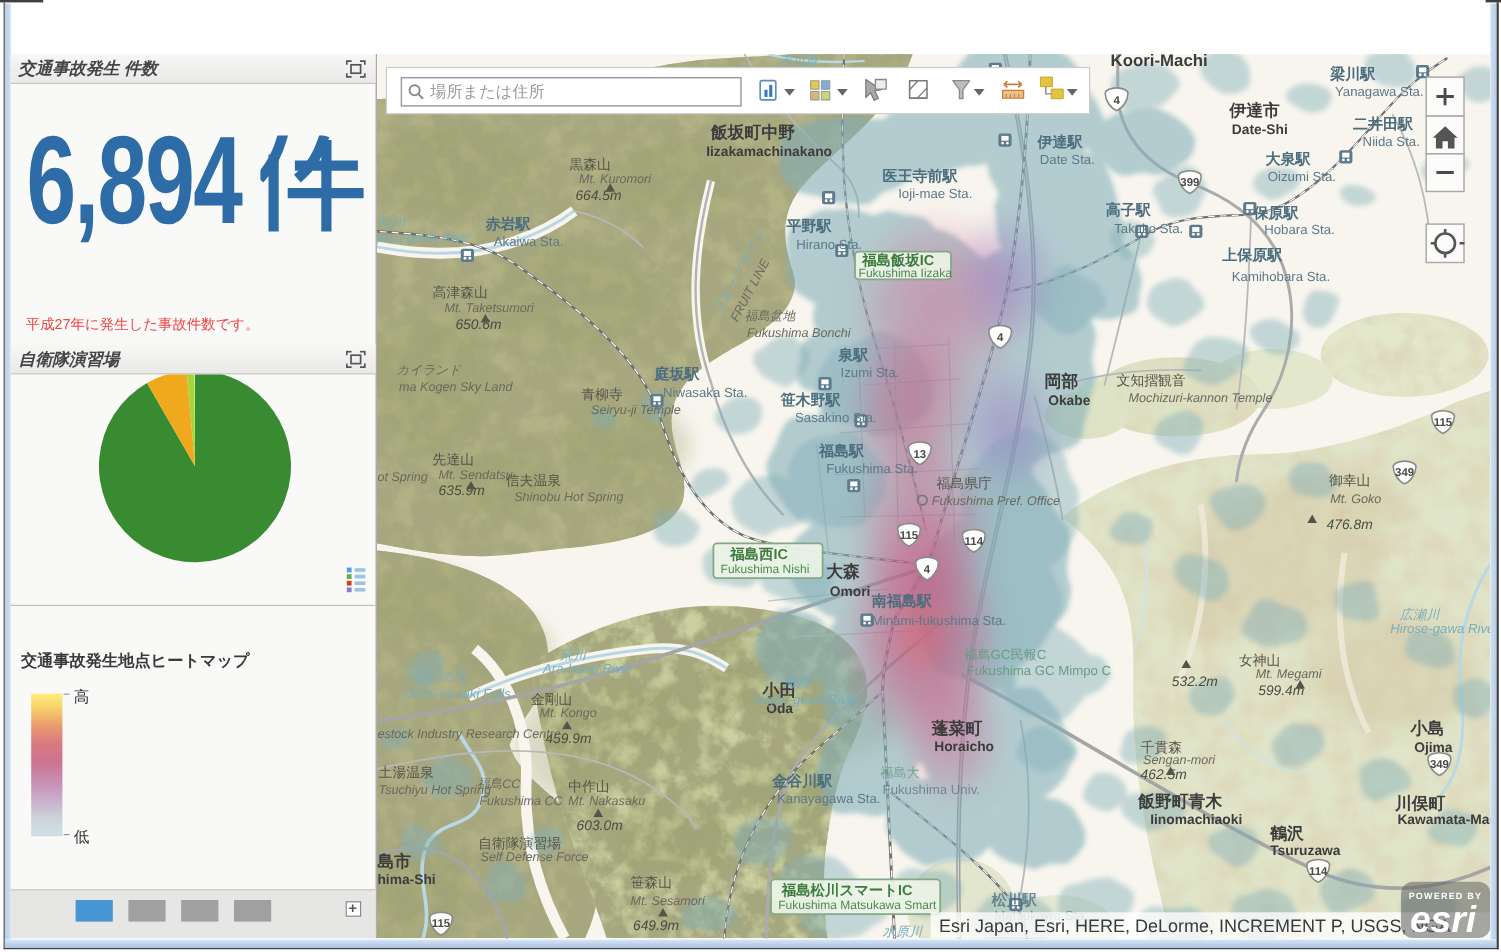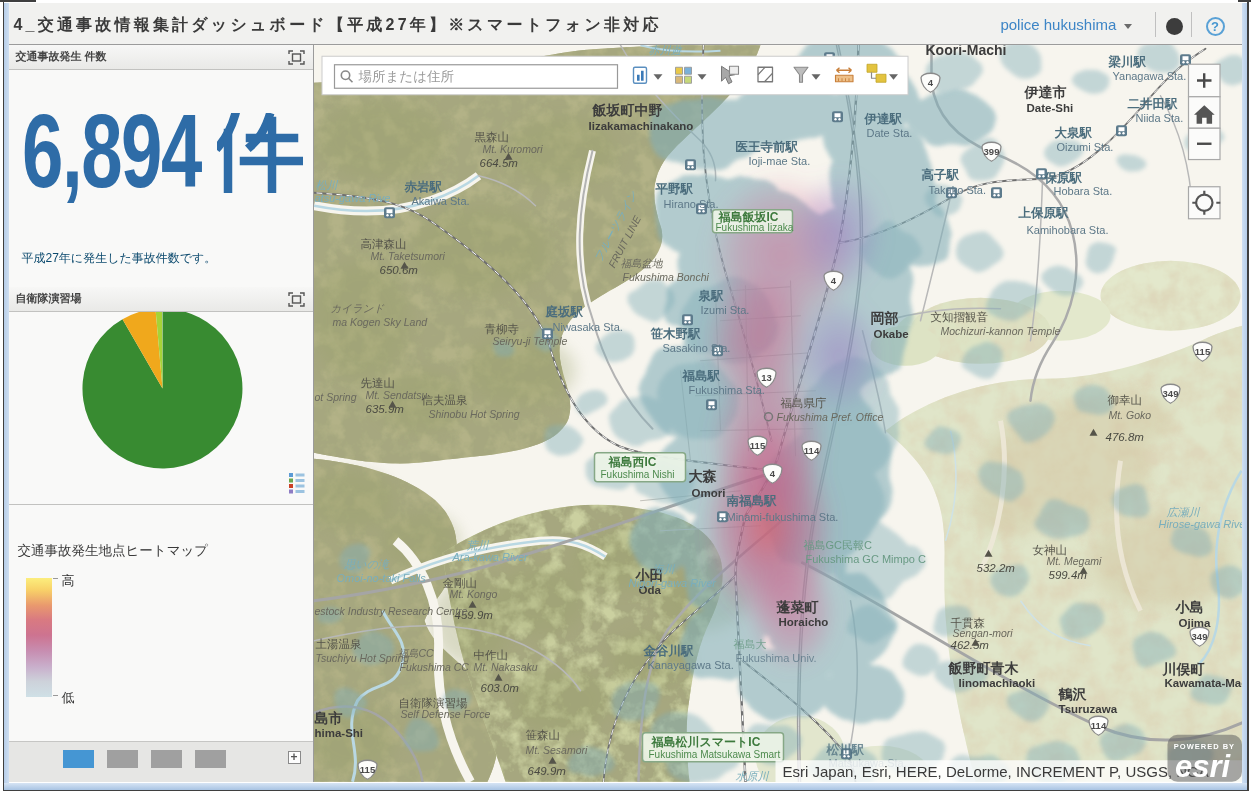--- a/index.html
+++ b/index.html
@@ -6,48 +6,40 @@
 .abs{position:absolute;}
 #header{left:8.5px;top:3px;width:1233px;height:40.5px;background:#f1f1ef;border-bottom:1.5px solid #9b9b9b;}
 #htitle{left:5px;top:12px;font-size:16px;font-weight:bold;color:#3a3a3a;letter-spacing:3.2px;}
 #huser{right:110px;top:13px;font-size:15px;color:#3d85c6;}
 #hsep1{right:86px;top:9px;width:1px;height:25px;background:#c0c0c0;}
 #hsep2{right:50px;top:9px;width:1px;height:25px;background:#c0c0c0;}
 #hcircle{right:59px;top:15px;width:17px;height:17px;border-radius:50%;background:#3c3c3c;}
 #hhelp{right:17px;top:14px;width:15px;height:15px;border-radius:50%;border:2px solid #59a1d6;color:#4596d0;font-size:13px;font-weight:bold;text-align:center;line-height:15px;}
 #sidebar{left:8.5px;top:44.5px;width:304px;height:737px;background:#f9f9f8;border-right:1px solid #9b9b9b;}
 .phead{left:0;width:100%;height:24.5px;background:linear-gradient(#f7f7f6,#e9e9e7);border-bottom:1px solid #c2c2c0;}
-.ptitle{position:absolute;left:7px;top:4px;font-size:11px;font-weight:bold;color:#444;}
+.ptitle{position:absolute;left:7px;top:4px;font-size:14px;font-weight:bold;color:#444;font-style:italic;}
 .pexp{position:absolute;right:8px;top:5px;}
 #bignum{left:13px;top:47px;width:290px;font-size:104px;font-weight:bold;color:#2e6ca7;white-space:nowrap;transform:scaleX(0.715);transform-origin:0 0;letter-spacing:-2px;}
-#caption{left:13px;top:205px;font-size:12px;color:#0c4a6e;}
+#caption{left:13px;top:217px;font-size:12px;color:#ef4444;}
 #footerbar{left:0;bottom:0;width:100%;height:39.5px;background:#e6e6e4;border-top:1px solid #c6c6c4;}
 .sq{position:absolute;top:8px;width:31px;height:18px;background:#a0a0a0;}
 #plusbtn{position:absolute;right:12px;top:9px;width:11px;height:11px;background:#fdfdfd;border:1px solid #8a8a8a;color:#555;font-size:12px;line-height:10px;text-align:center;font-weight:bold;}
 .fdark{background:#3f3f3f;}
 </style></head><body>
 <div id="win">
 
   <div class="abs fdark" style="left:2.5px;top:2px;width:1.5px;height:789px"></div>
   <div class="abs" style="left:4px;top:3px;width:4.5px;height:780px;background:linear-gradient(90deg,#b6cde8,#cfdfF2)"></div>
   <div class="abs fdark" style="left:1247px;top:2px;width:1.5px;height:789px"></div>
   <div class="abs" style="left:1242px;top:3px;width:4.5px;height:780px;background:linear-gradient(90deg,#cfdff2,#b6cde8)"></div>
   <div class="abs" style="left:4px;top:782.5px;width:1242.5px;height:7.5px;background:linear-gradient(#d6e4f4,#a9c4e3)"></div>
   <div class="abs fdark" style="left:2.5px;top:790px;width:1246px;height:1.2px"></div>
   <div class="abs fdark" style="left:0px;top:0px;width:36px;height:1.5px"></div>
   <div class="abs fdark" style="left:1238px;top:0px;width:13px;height:2px"></div>
 
-  <div id="header" class="abs">
-    <div id="htitle" class="abs">4_交通事故情報集計ダッシュボード【平成27年】※スマートフォン非対応</div>
-    <div id="huser" class="abs">police hukushima <span style="display:inline-block;width:0;height:0;border-left:4.5px solid transparent;border-right:4.5px solid transparent;border-top:5.5px solid #6b6b6b;margin-left:3px;vertical-align:middle"></span></div>
-    <div id="hsep1" class="abs"></div>
-    <div id="hcircle" class="abs"></div>
-    <div id="hsep2" class="abs"></div>
-    <div id="hhelp" class="abs">?</div>
-  </div>
 
   <div id="sidebar" class="abs">
     <div class="phead abs" style="top:0">
       <div class="ptitle">交通事故発生 件数</div>
       <svg class="pexp" width="17" height="15" viewBox="0 0 17 15">
           <g stroke="#555" stroke-width="1.4" fill="none">
             <path d="M1,4 L1,1 L5,1 M12,1 L16,1 L16,4 M16,11 L16,14 L12,14 M5,14 L1,14 L1,11"></path>
             <rect x="4.5" y="4" width="8" height="7"></rect>
           </g>
         </svg>
@@ -86,21 +78,21 @@
         <rect x="0" y="5.5" width="4" height="4" fill="#6aa84f"></rect>
           <rect x="6.5" y="6" width="9" height="3" fill="#9cc3e0"></rect>
         <rect x="0" y="11" width="4" height="4" fill="#cc4125"></rect>
           <rect x="6.5" y="11.5" width="9" height="3" fill="#9cc3e0"></rect>
         <rect x="0" y="16.5" width="4" height="4" fill="#8e7cc3"></rect>
           <rect x="6.5" y="17" width="9" height="3" fill="#9cc3e0"></rect>
       </g>
     </svg>
 
     <div class="abs" style="top:459px;width:100%;height:1px;background:#c2c2c0"></div>
-    <div class="abs" style="left:9px;top:497px;font-size:13.5px;font-weight:normal;color:#3a3a3a">交通事故発生地点ヒートマップ</div>
+    <div class="abs" style="left:9px;top:497px;font-size:13.5px;font-weight:bold;color:#3a3a3a">交通事故発生地点ヒートマップ</div>
     <div class="abs" style="left:17px;top:533px;width:26px;height:119px;background:linear-gradient(#fcee7d,#f8d168 10%,#e9996e 23%,#d97a81 35%,#cd7390 48%,#c78fb2 62%,#c9b0cc 75%,#cdd2da 87%,#cfe0e6 100%)"></div>
     <div class="abs" style="left:44px;top:533px;width:5px;height:1.5px;background:#999"></div>
     <div class="abs" style="left:44px;top:650px;width:5px;height:1.5px;background:#999"></div>
     <div class="abs" style="left:53px;top:527px;font-size:13px;color:#333">高</div>
     <div class="abs" style="left:53px;top:644px;font-size:13px;color:#333">低</div>
 
     <div id="footerbar" class="abs">
       <div class="sq" style="left:54px;background:#4596d3"></div>
       <div class="sq" style="left:98px"></div>
       <div class="sq" style="left:142px"></div>

